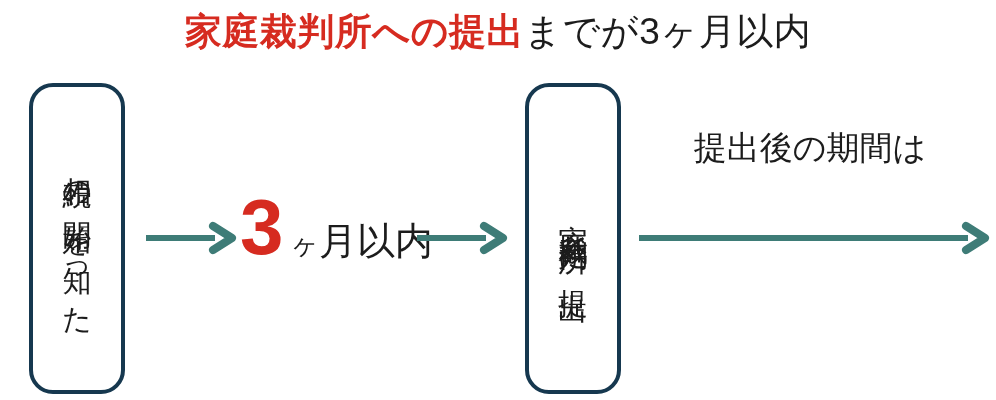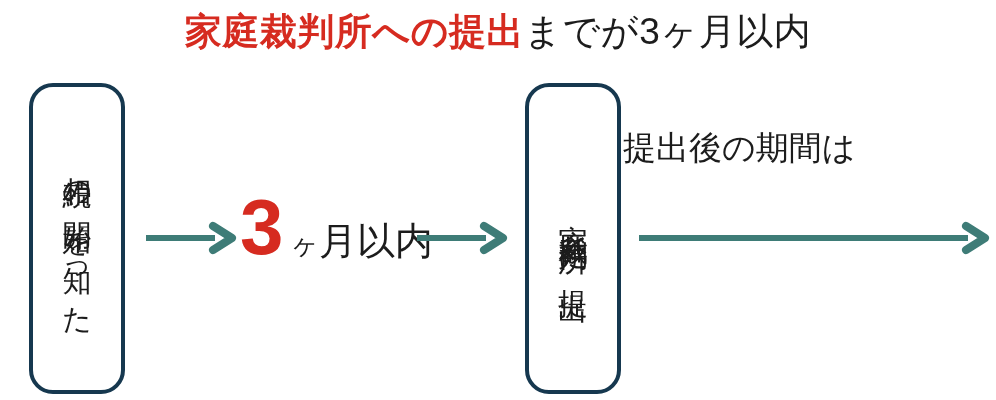--- a/index.html
+++ b/index.html
@@ -110,20 +110,21 @@
     font-weight: 500;
     color: var(--ink);
   }
 
   
   .note {
     position: absolute;
     left: 623px;
     top: 123px;
     width: 374px;
+    text-align: center;
     font-size: 33px;
     line-height: 49px;
     font-weight: 500;
     white-space: nowrap;
   }
   .note .hl {
     color: var(--red);
     font-weight: 700;
   }
 </style>

